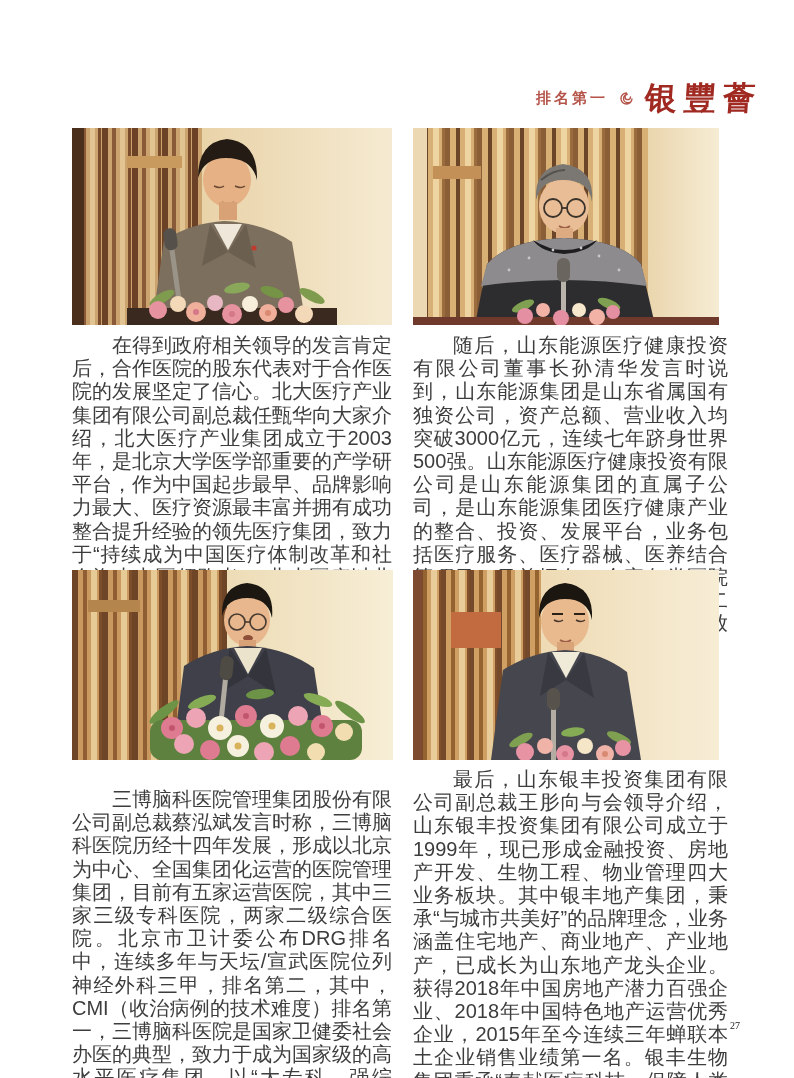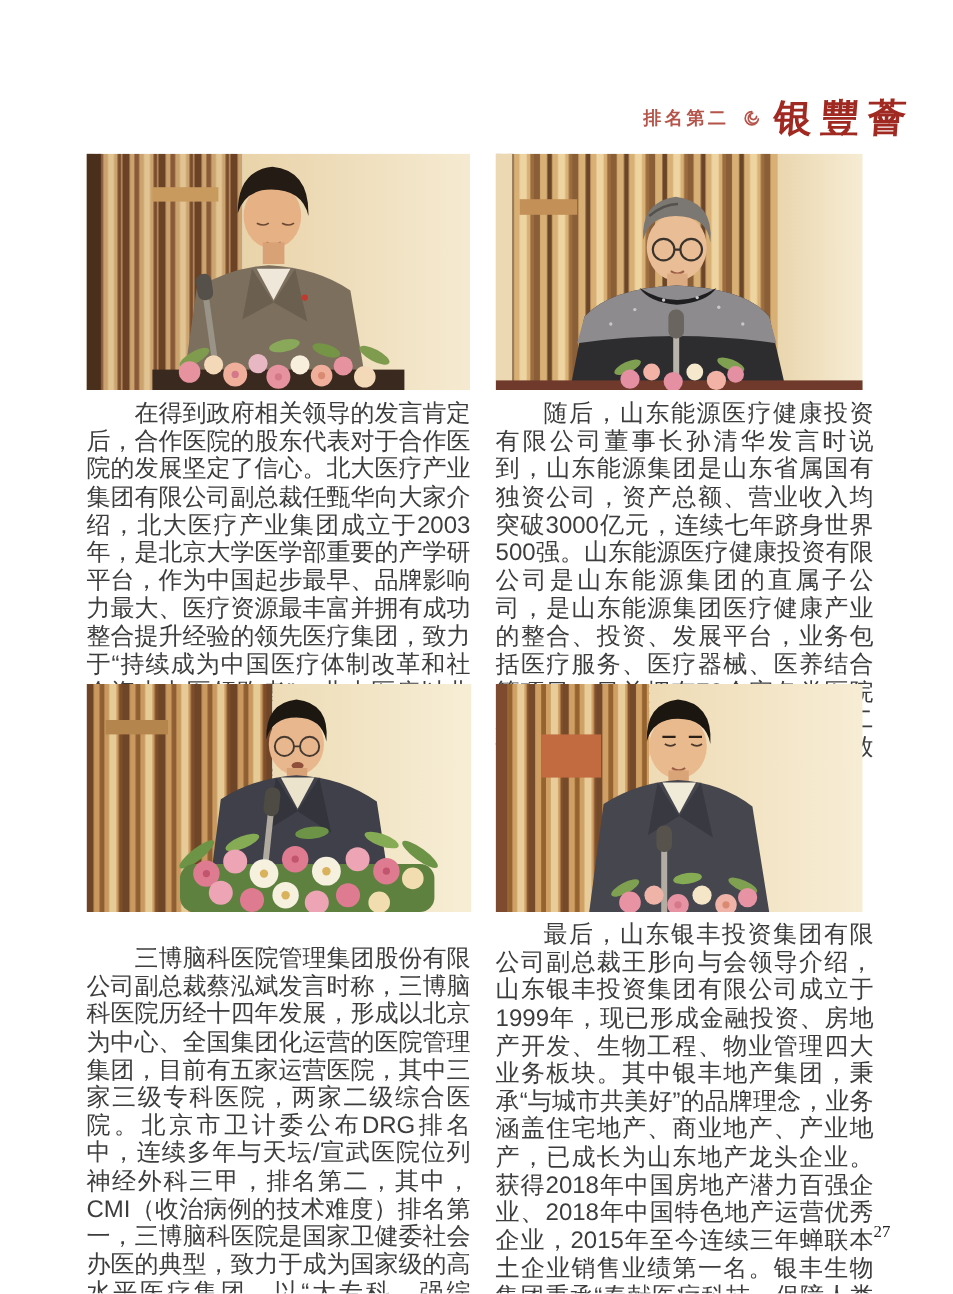--- a/index.html
+++ b/index.html
@@ -23,29 +23,29 @@
   .tcol{position:absolute;font-size:20px;line-height:23.2px;color:#3d3d3d;
         text-align:justify;}
   .tcol p{margin:0;}
   .para-indent{text-indent:2em;}
   .text-lt{left:72px;top:334px;width:320px;}
   .text-rt{left:413px;top:334px;width:315px;}
   .text-lb{left:72px;top:788px;width:320px;}
   .text-rb{left:413px;top:740px;width:315px;margin-top:28px;}
   
   .pageno{position:absolute;left:720px;top:1020px;width:30px;text-align:center;
-          font-family:"Liberation Serif",serif;font-size:14px;color:#222;}
+          font-family:"Liberation Serif",serif;font-size:10px;color:#222;}
 </style>
 </head>
 <body>
 
 <div class="page">
 
   <div class="header">
-    <span class="section-label">排名第二</span>
+    <span class="section-label">排名第一</span>
     <svg class="spiral" viewBox="0 0 20 20">
       <path d="M10,3.5 A6.5,6.5 0 1,0 16.5,10 A5,5 0 1,1 11.5,5 A3.2,3.2 0 1,0 14.7,8.2" fill="none" stroke="#b5544a" stroke-width="1.6" stroke-linecap="round"></path>
     </svg>
     <span class="logo">银豐薈</span>
   </div>
 
   <div class="photo photo1">
     <svg viewBox="0 0 320 197" preserveAspectRatio="none">
       <defs>
         <pattern id="w1" width="30" height="197" patternUnits="userSpaceOnUse">

